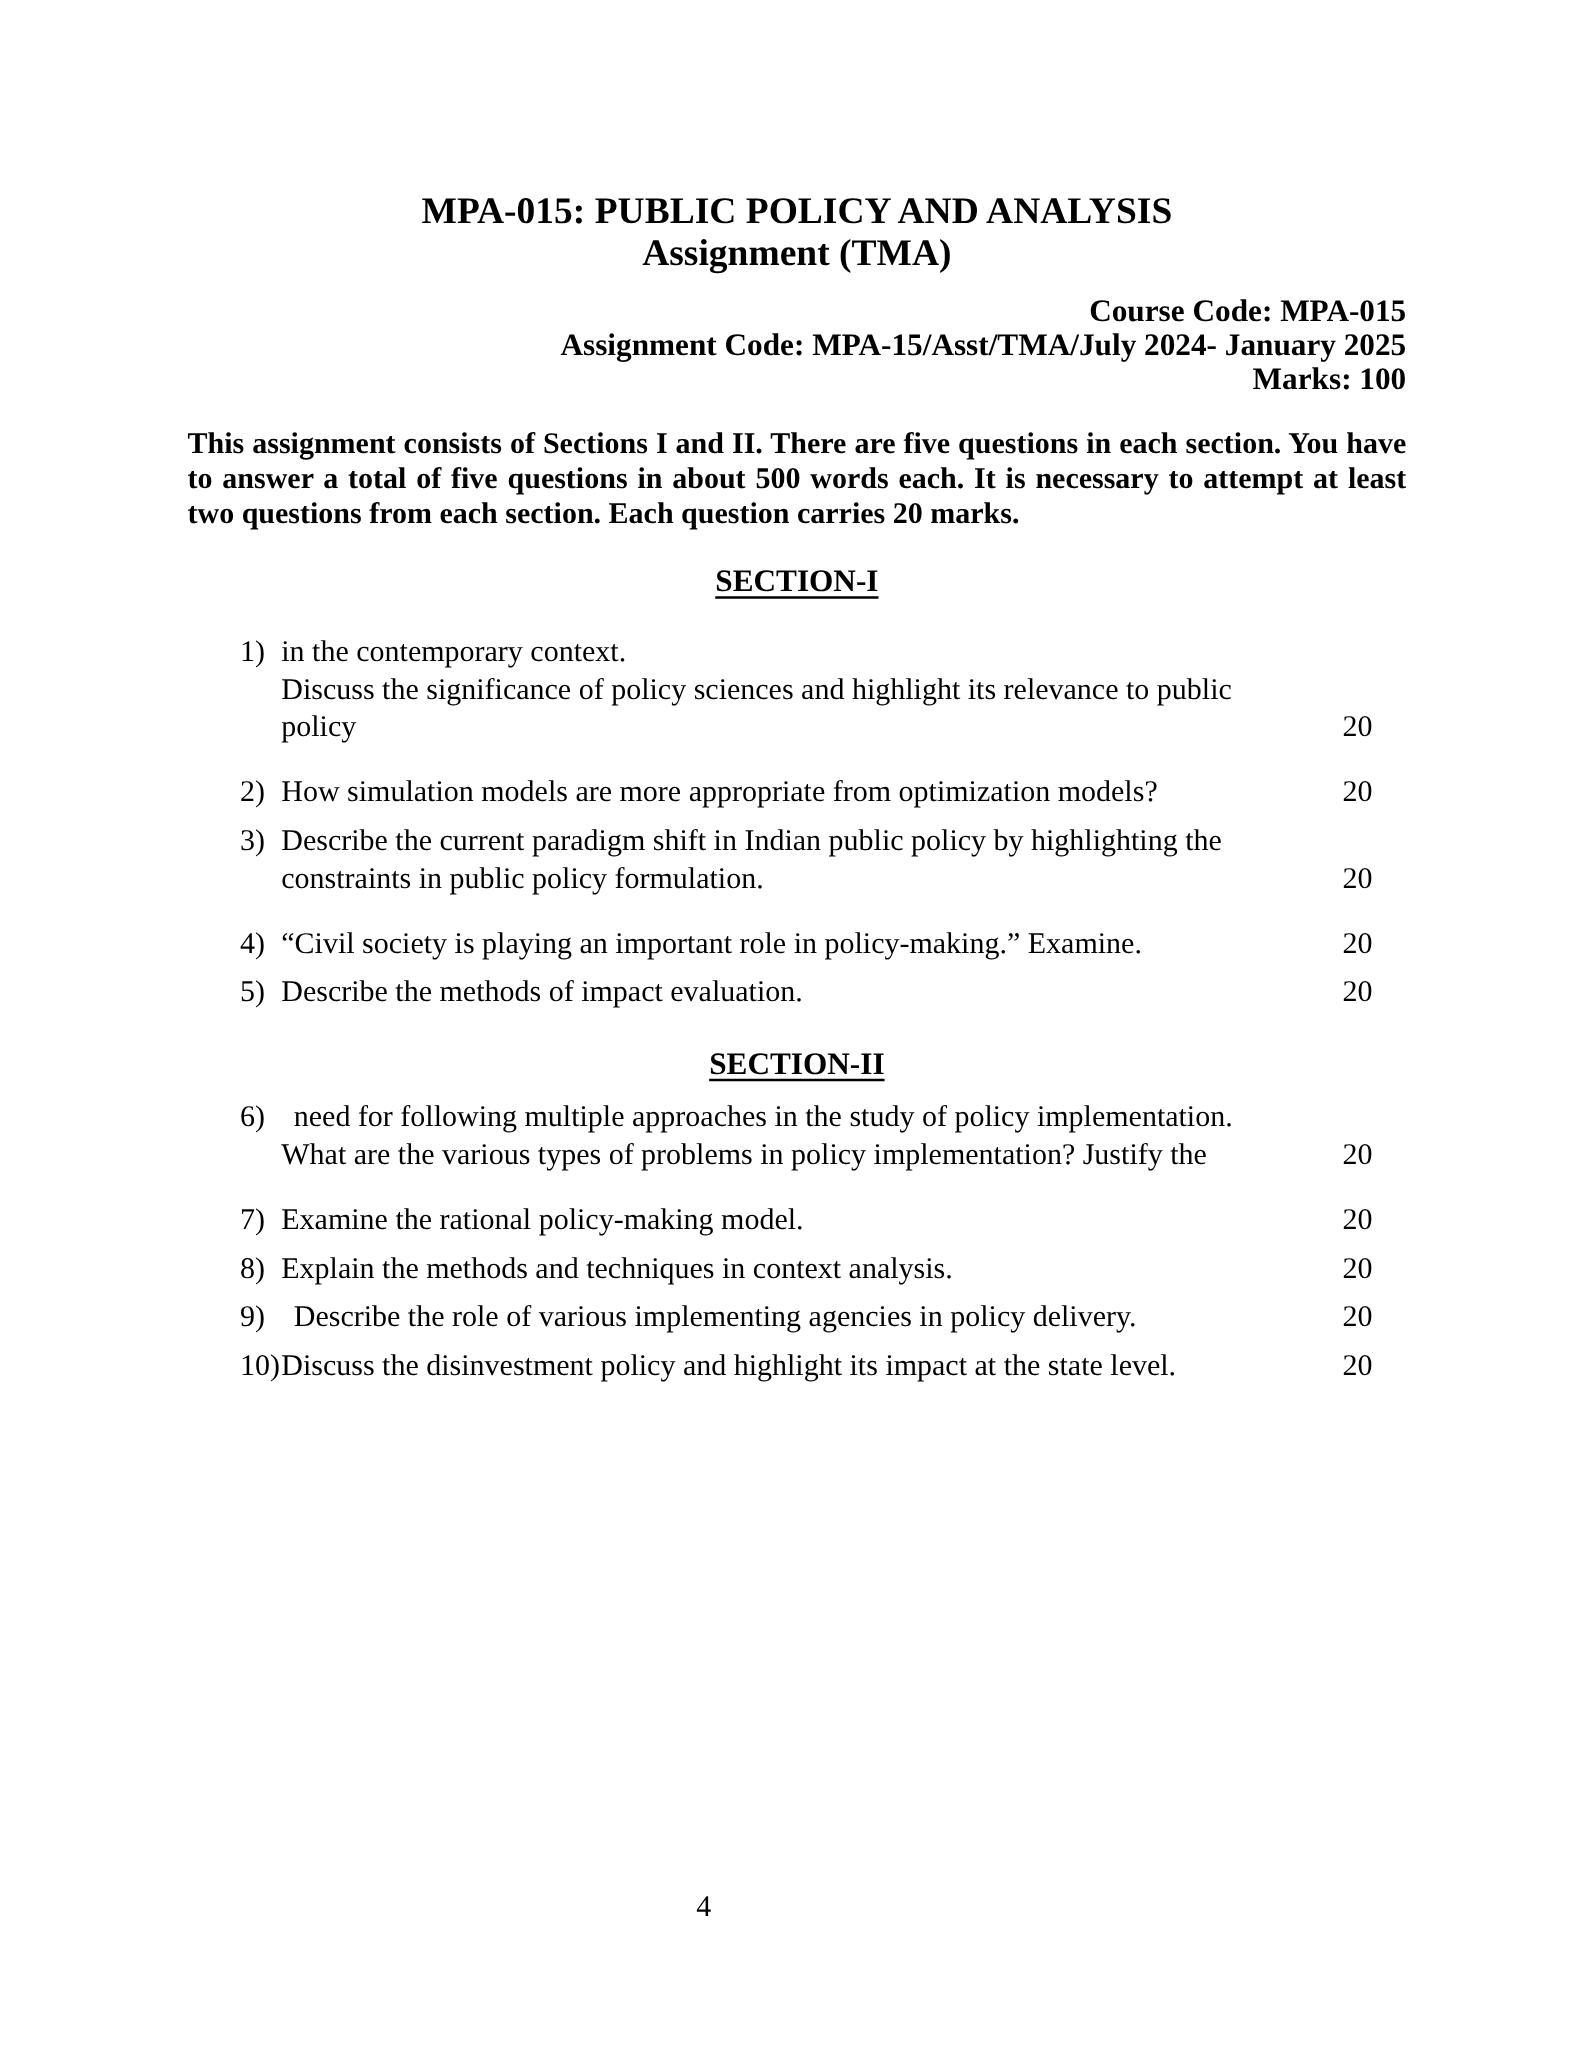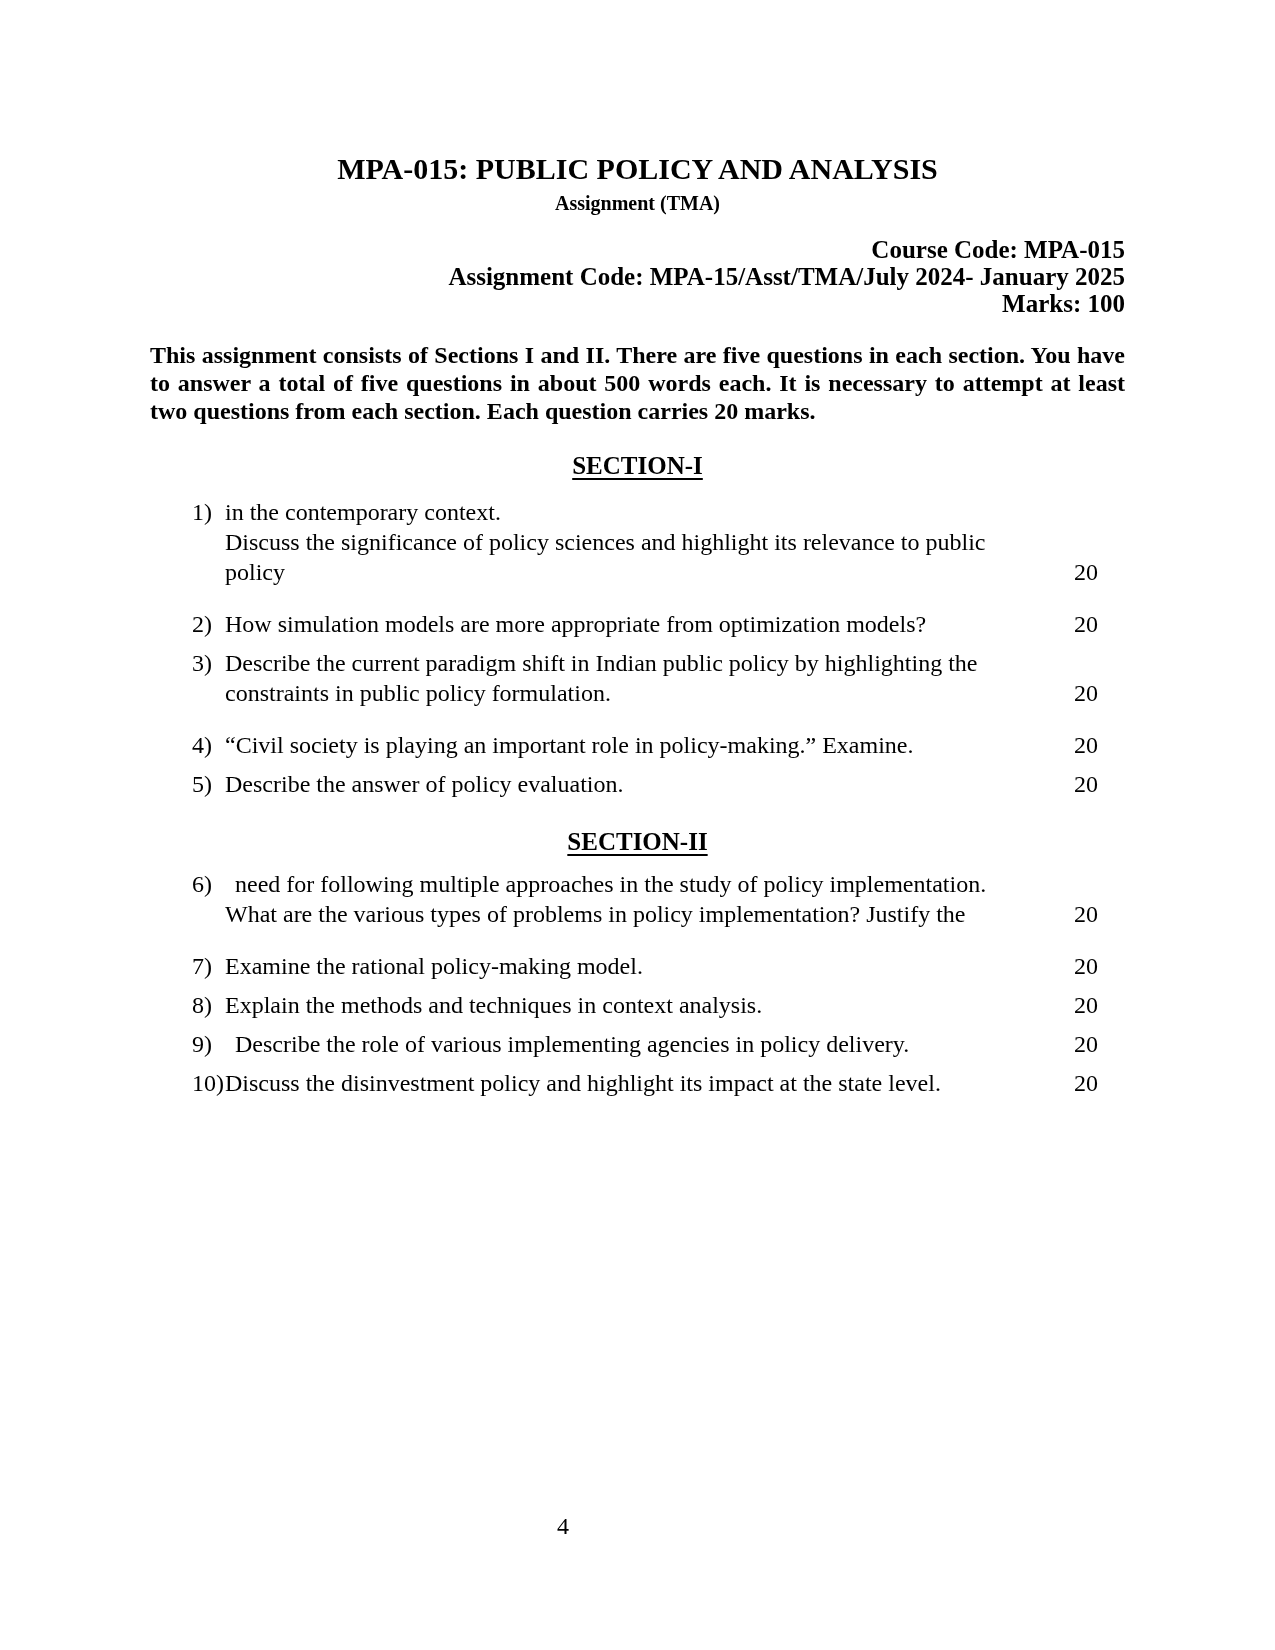--- a/index.html
+++ b/index.html
@@ -8,32 +8,32 @@
     position:relative;
     width:1126px; height:1650px;
     background:#ffffff; color:#000000;
     font-family:"Liberation Serif", "DejaVu Serif", serif;
     overflow:hidden;
   }
   .content { position:absolute; left:150px; top:0; width:975px; }
 
   .doc-header { margin-top:152px; text-align:center; font-weight:bold; }
   .title    { font-size:30px; line-height:34px; }
-  .subtitle { font-size:20px; line-height:34px; }
+  .subtitle { font-size:30px; line-height:34px; }
 
   .meta { margin-top:16px; text-align:right; font-weight:bold;
           font-size:25px; line-height:27px; }
 
   .instructions { margin-top:24px; font-weight:bold; font-size:24px;
                   line-height:28px; text-align:justify; }
 
   .section-heading { text-align:center; font-weight:bold; font-size:25px;
                      line-height:30px; text-decoration:underline;
                      text-decoration-thickness:2px; text-underline-offset:4px; }
-  .sec1 .section-heading { margin-top:26px; margin-bottom:16px; }
+  .sec1 .section-heading { margin-top:26px; margin-bottom:26px; }
   .sec2 .section-heading { margin-top:28px; margin-bottom:12px; }
 
   .questions { margin-left:42px; margin-right:27px; }
   .q { display:flex; align-items:flex-start; font-size:24px; line-height:30px; }
   .q-num  { width:33px; flex:none; }
   .q-body { max-width:790px; }
   .q-line { display:block; }
   .q-pad  { padding-left:10px; }
   .q-marks { margin-left:auto; align-self:flex-end; padding-left:20px; }
   .mb-lg { margin-bottom:22px; }
@@ -95,21 +95,21 @@
           <span class="q-num">4)</span>
           <span class="q-body">
             <span class="q-line">“Civil society is playing an important role in policy-making.” Examine.</span>
           </span>
           <span class="q-marks">20</span>
         </div>
 
         <div class="q">
           <span class="q-num">5)</span>
           <span class="q-body">
-            <span class="q-line">Describe the answer of policy evaluation.</span>
+            <span class="q-line">Describe the methods of impact evaluation.</span>
           </span>
           <span class="q-marks">20</span>
         </div>
 
       </div>
     </div>
 
     <div class="section sec2">
       <div class="section-heading">SECTION-II</div>
       <div class="questions">

